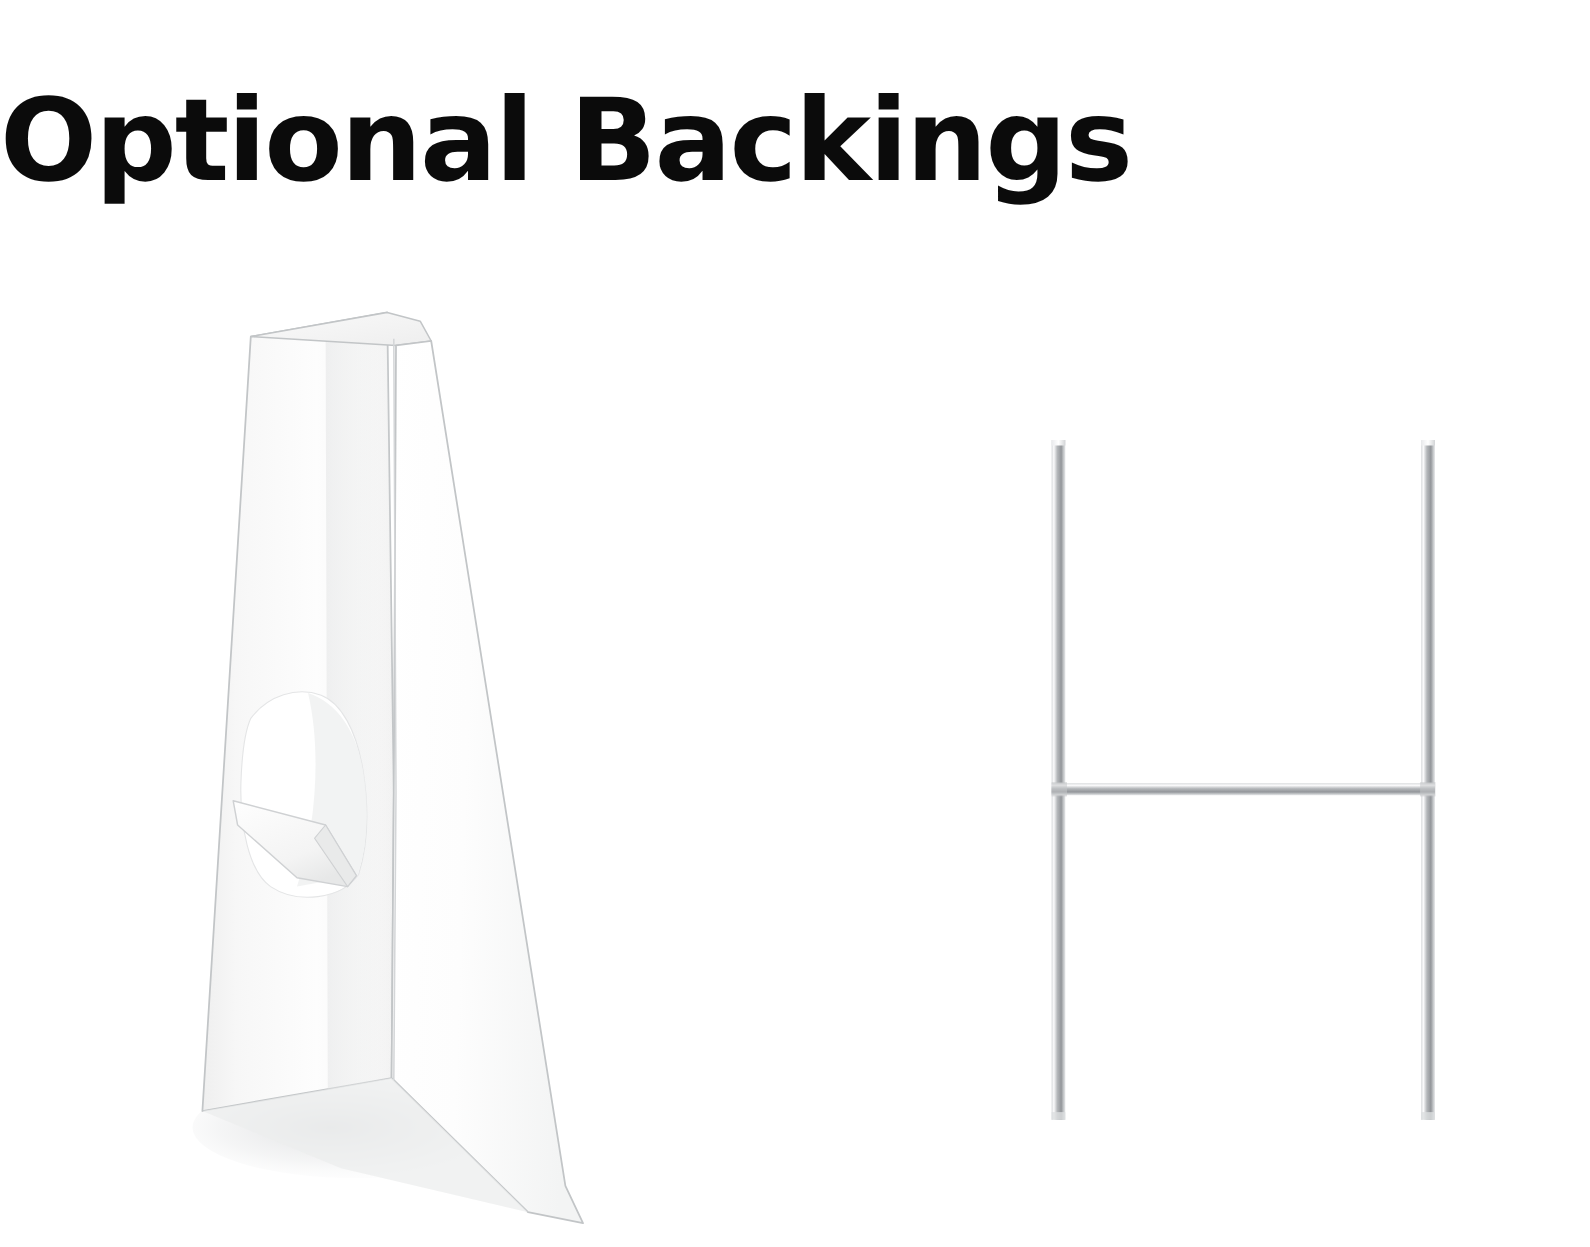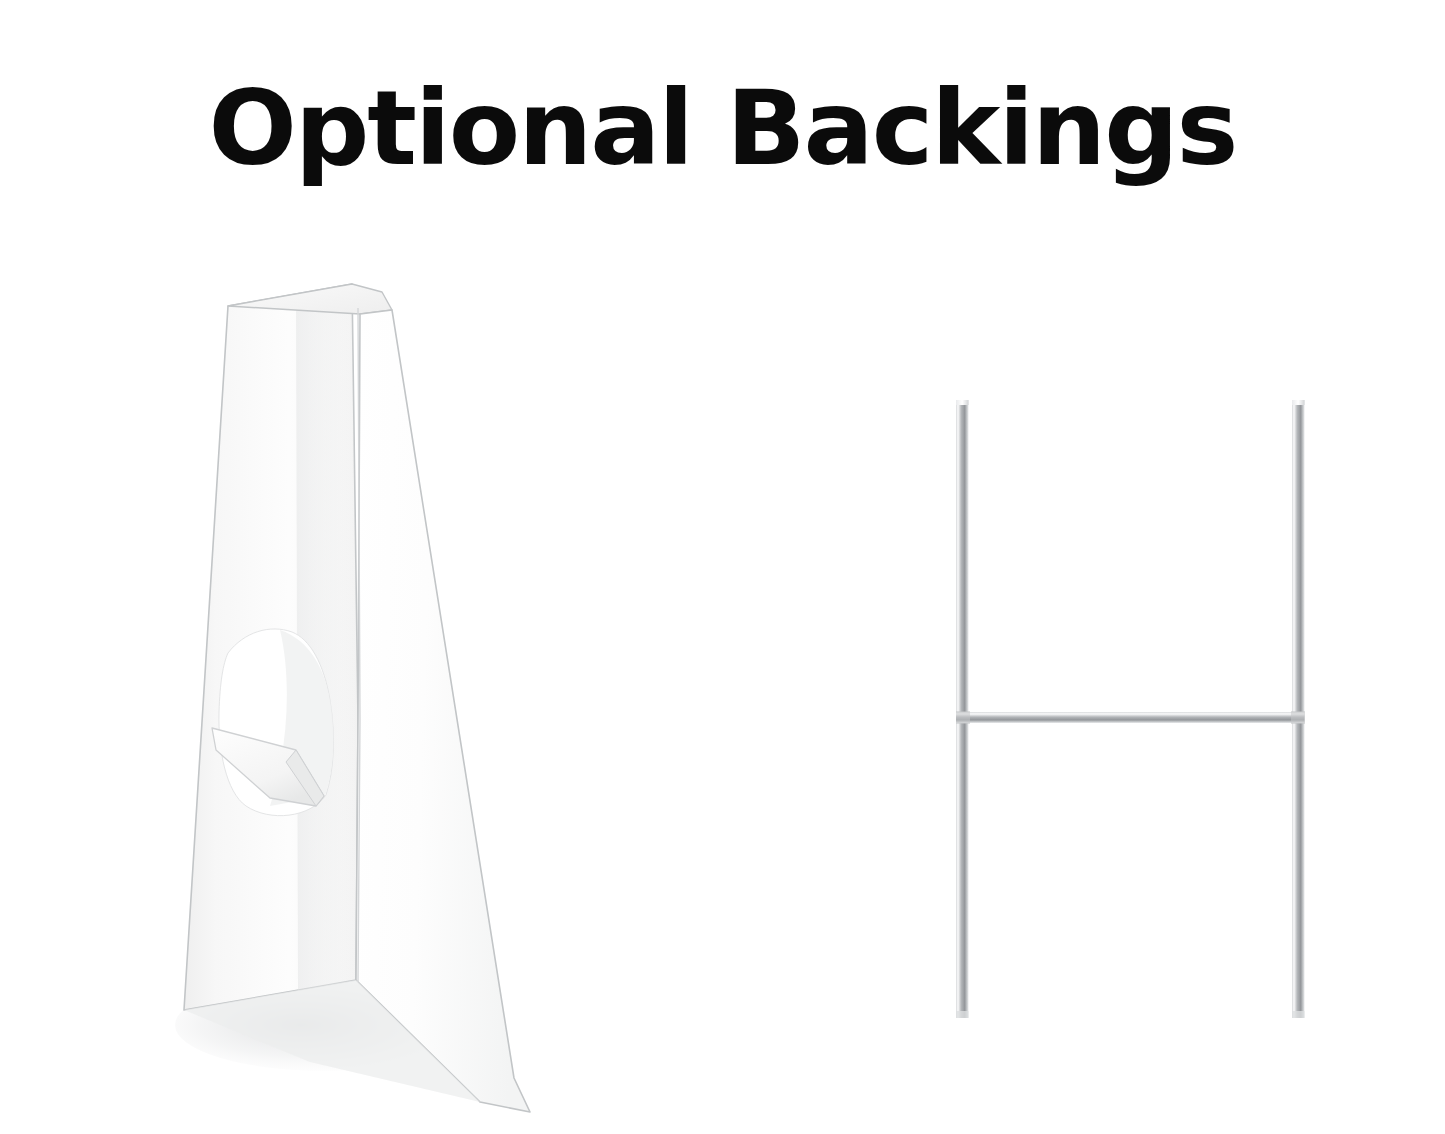--- a/index.html
+++ b/index.html
@@ -20,21 +20,20 @@
     background: #ffffff;
     overflow: hidden;
   }
 
   
   .page-title {
     position: absolute;
     left: 0;
     top: 2px;
     width: 1445px;
-    text-align: center;
     font-family: "DejaVu Sans", sans-serif;
     font-weight: 700;
     font-size: 104px;
     line-height: 112px;
     letter-spacing: -2px;
     color: #0b0b0b;
     white-space: nowrap;
   }
 
   .subtitle-row {

